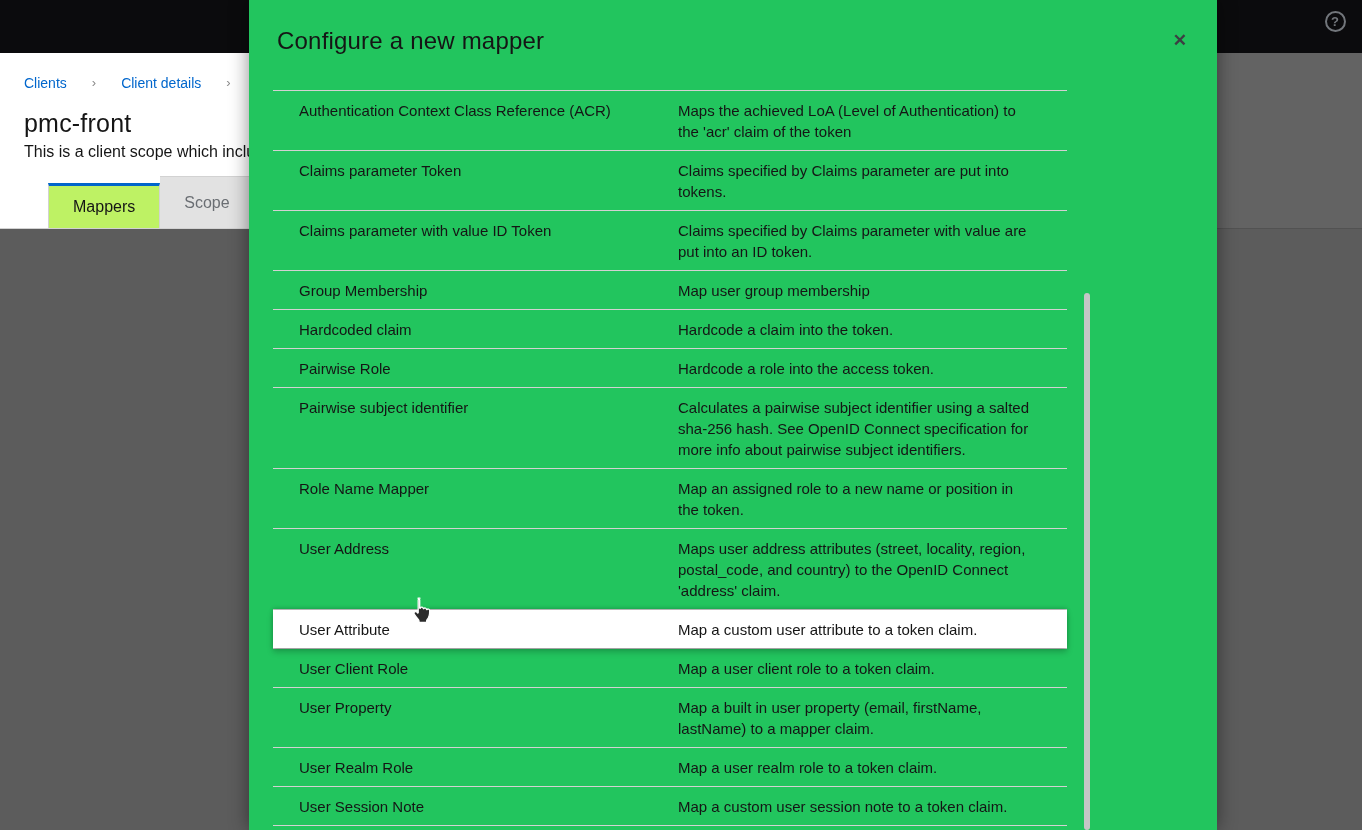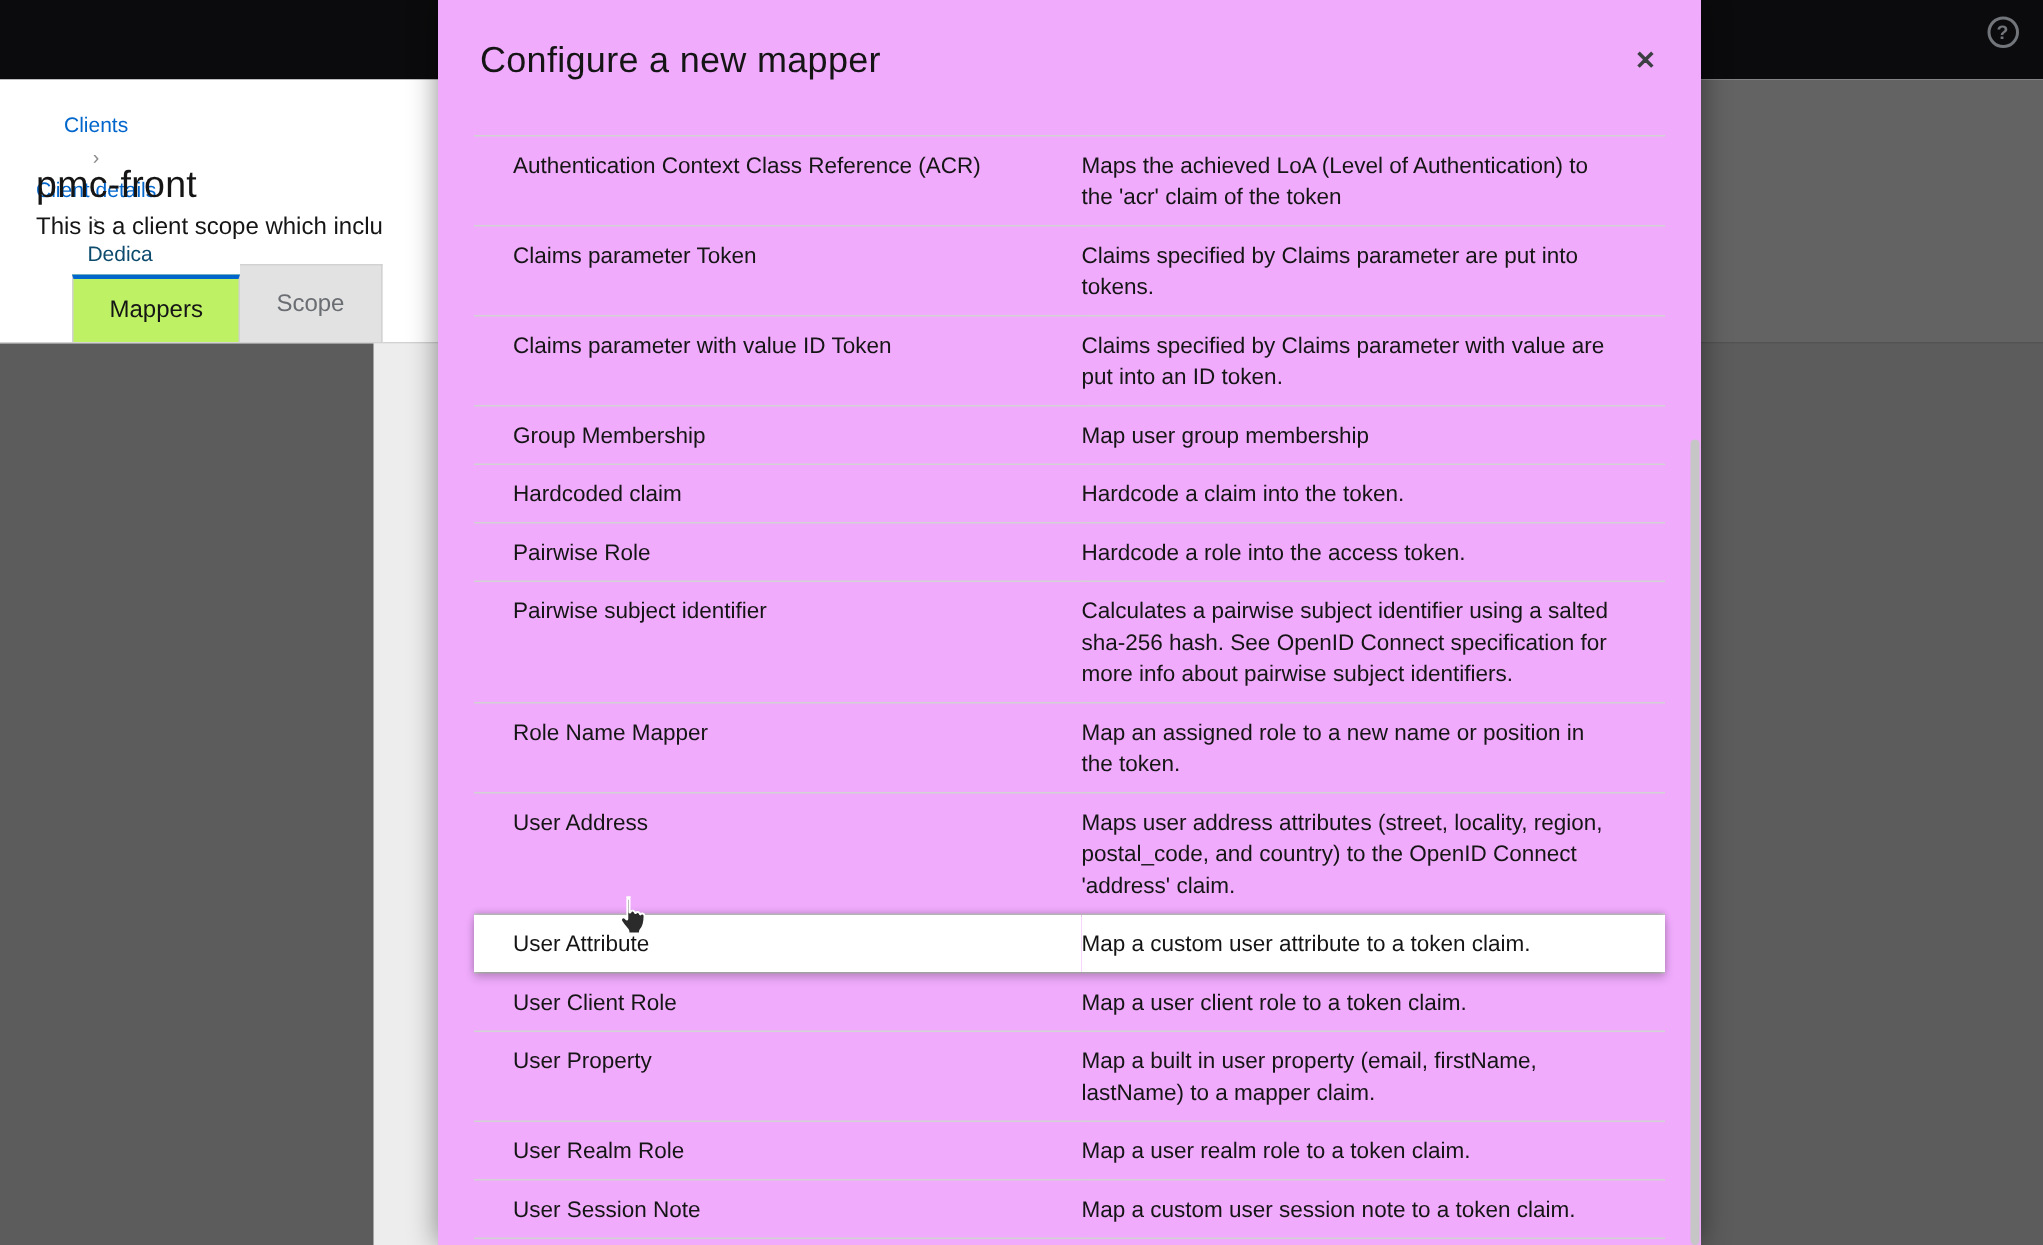--- a/index.html
+++ b/index.html
@@ -9,43 +9,43 @@
 
   
   .masthead { position:absolute; left:0; top:0; width:1362px; height:53px; background:#0b0b0d; }
   .help-btn { position:absolute; right:12px; top:6px; width:30px; height:30px; background:none; border:none; cursor:pointer; }
   .help-circle { display:flex; align-items:center; justify-content:center;
                  width:21px; height:21px; margin:4px auto; border:2px solid #72767b; border-radius:50%;
                  color:#72767b; font-size:13px; font-weight:700; line-height:1; }
 
   .header-section { position:absolute; left:0; top:53px; width:1362px; height:176px; background:#ffffff;
                     border-bottom:1px solid #d2d2d2; }
-  .breadcrumb { position:absolute; left:24px; top:22px; font-size:14px; display:flex; align-items:center; gap:6px;flex-direction:column; }
+  .breadcrumb { position:absolute; left:24px; top:22px; font-size:14px; display:flex; gap:25px; }
   .breadcrumb a { color:#0066cc; text-decoration:none; cursor:pointer; }
   .breadcrumb .crumb-sep { color:#8a8a8a; font-size:13px; }
   .breadcrumb .crumb-current { color:#0c4a6e;margin-left:32px; }
   .page-title { position:absolute; left:24px; top:56px; font-size:25px; font-weight:500; color:#151515; letter-spacing:.2px;text-align:right; }
   .page-desc { position:absolute; left:24px; top:90px; font-size:16px; color:#151515; }
 
   .tabs { position:absolute; left:48px; bottom:0; display:flex; align-items:flex-end; }
   .tab { height:52px; padding:0 24px; display:flex; align-items:center; font-size:16px; cursor:pointer;
          border:1px solid #d2d2d2; border-bottom:none; background:#e2e2e2; color:#6a6e73; position:relative; }
   .tab + .tab { border-left:none; }
   .tab.active { background:#bef264; color:#151515; border-top:3px solid #0066cc; z-index:2; height:45px; }
 
   .content-area { position:absolute; left:0; top:230px; width:1362px; height:600px; background:#ededed; }
 
   
   .backdrop-right { position:absolute; left:1091px; top:53px; width:271px; height:777px; background:rgba(3,3,3,0.62); }
   .backdrop-left  { position:absolute; left:0; top:229px; width:249px; height:601px; background:rgba(3,3,3,0.62); }
   .bg-fragment { position:absolute; left:1091px; top:388px; color:#8f8f8f; font-size:15px; z-index:3; }
 
   
-  .modal { position:absolute; left:249px; top:0; width:842px; height:830px; background:#f0abfc;
-           box-shadow:0 0 18px rgba(0,0,0,.45); z-index:5; overflow:hidden;margin-left:43px; }
+  .modal { position:absolute; left:249px; top:0; width:968px; height:830px; background:#22c55e;
+           box-shadow:0 0 18px rgba(0,0,0,.45); z-index:5; overflow:hidden; }
   .modal-title { position:absolute; left:28px; top:27px; font-size:24px; font-weight:500; color:#151515; letter-spacing:.2px; }
   .modal-close { position:absolute; right:30px; top:32px; background:none; border:none; cursor:pointer;
                  font-size:17px; font-weight:700; color:#3c3f42; line-height:1; }
   .modal-subtitle { position:absolute; left:28px; top:68px; font-size:16px; color:#151515; }
 
   .mapper-table { position:absolute; left:24px; top:90px; width:794px; border-collapse:collapse;
                   border-top:1px solid #d2d2d2; }
   .mapper-table td { vertical-align:top; font-size:15px; color:#151515; line-height:21px;
                      padding-top:9px; padding-bottom:8px; }
   .mapper-table tr { border-bottom:1px solid #d2d2d2; cursor:pointer; }

